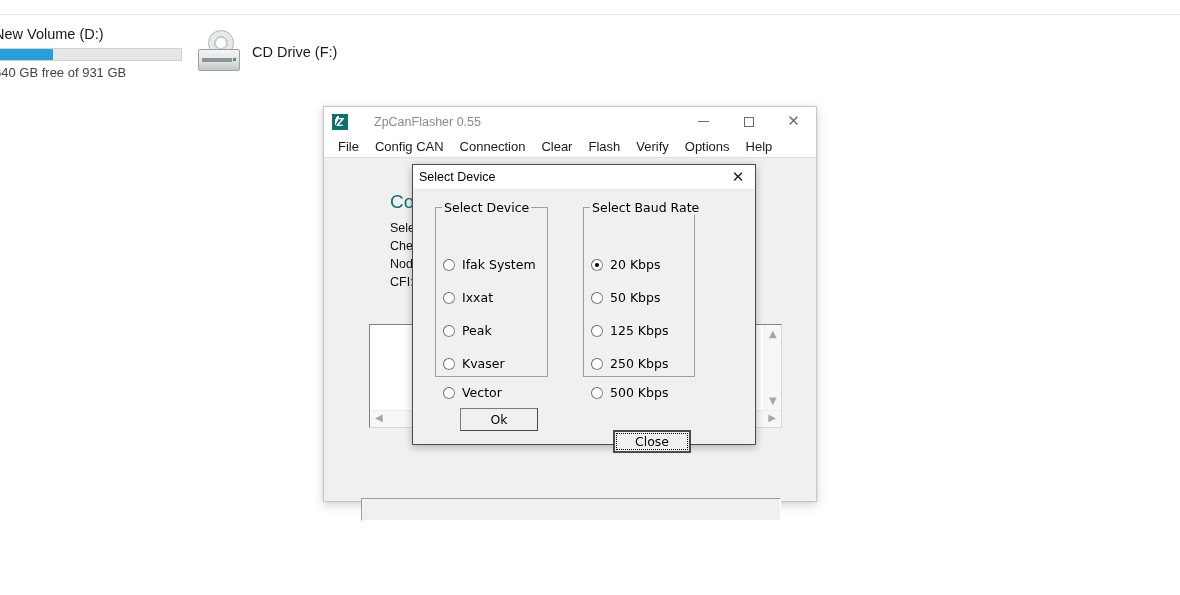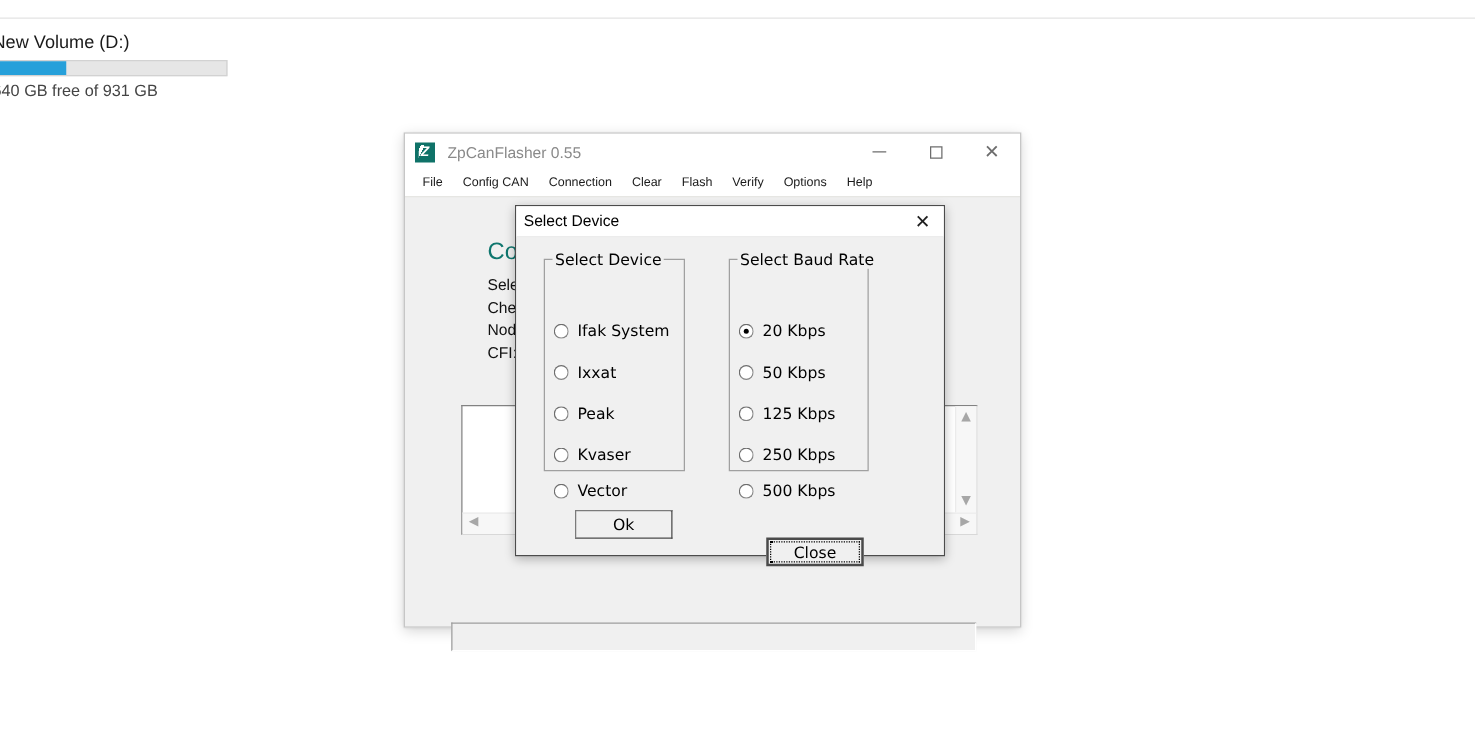--- a/index.html
+++ b/index.html
@@ -145,21 +145,21 @@
     inset: 2px 3px;
     color: #ffffff;
     font-size: 11px;
     font-weight: bold;
     font-style: italic;
     line-height: 12px;
     text-align: center;
     font-family: "Liberation Sans", sans-serif;
   }
   #app-title {
-    margin-left: 10px;
+    margin-left: 26px;
     font-size: 12.5px;
     color: #8a8a8a;
     white-space: nowrap;
   }
   .win-btn {
     position: absolute;
     top: 0;
     width: 45px; height: 29px;
     display: flex;
     align-items: center;
@@ -181,21 +181,21 @@
 
   #menu-bar {
     height: 21px;
     background: #ffffff;
     display: flex;
     align-items: center;
     padding-left: 6px;
     border-bottom: 1px solid #dededa;
   }
   .menu-item {
-    font-size: 10px;
+    font-size: 13px;
     color: #1a1a1a;
     padding: 2px 8px;
     white-space: nowrap;
   }
 
   #client-area {
     position: absolute;
     left: 0; top: 51px;
     right: 0; bottom: 0;
     background: #f0f0f0;
@@ -402,20 +402,29 @@
 <div id="drive-list">
 
   <div class="drive-tile-local">
     <div class="drive-name">New Volume (D:)</div>
     <div class="drive-bar-outer">
       <div class="drive-bar-fill" id="local-fill" style="width: 31%; background: rgb(38, 160, 218);"></div>
     </div>
     <div class="drive-sub">640 GB free of 931 GB</div>
   </div>
 
+  <div class="drive-tile-cd">
+    <div class="cd-icon">
+      <div class="disc"></div>
+      <div class="bay"></div>
+      <div class="slot"></div>
+      <div class="led"></div>
+    </div>
+    <div class="cd-label">CD Drive (F:)</div>
+  </div>
 
 </div>
 
 <div id="app-window">
 
   <div id="title-bar">
     <div id="app-icon">
       <div class="glyph">Z</div>
     </div>
     <div id="app-title">ZpCanFlasher 0.55</div>

